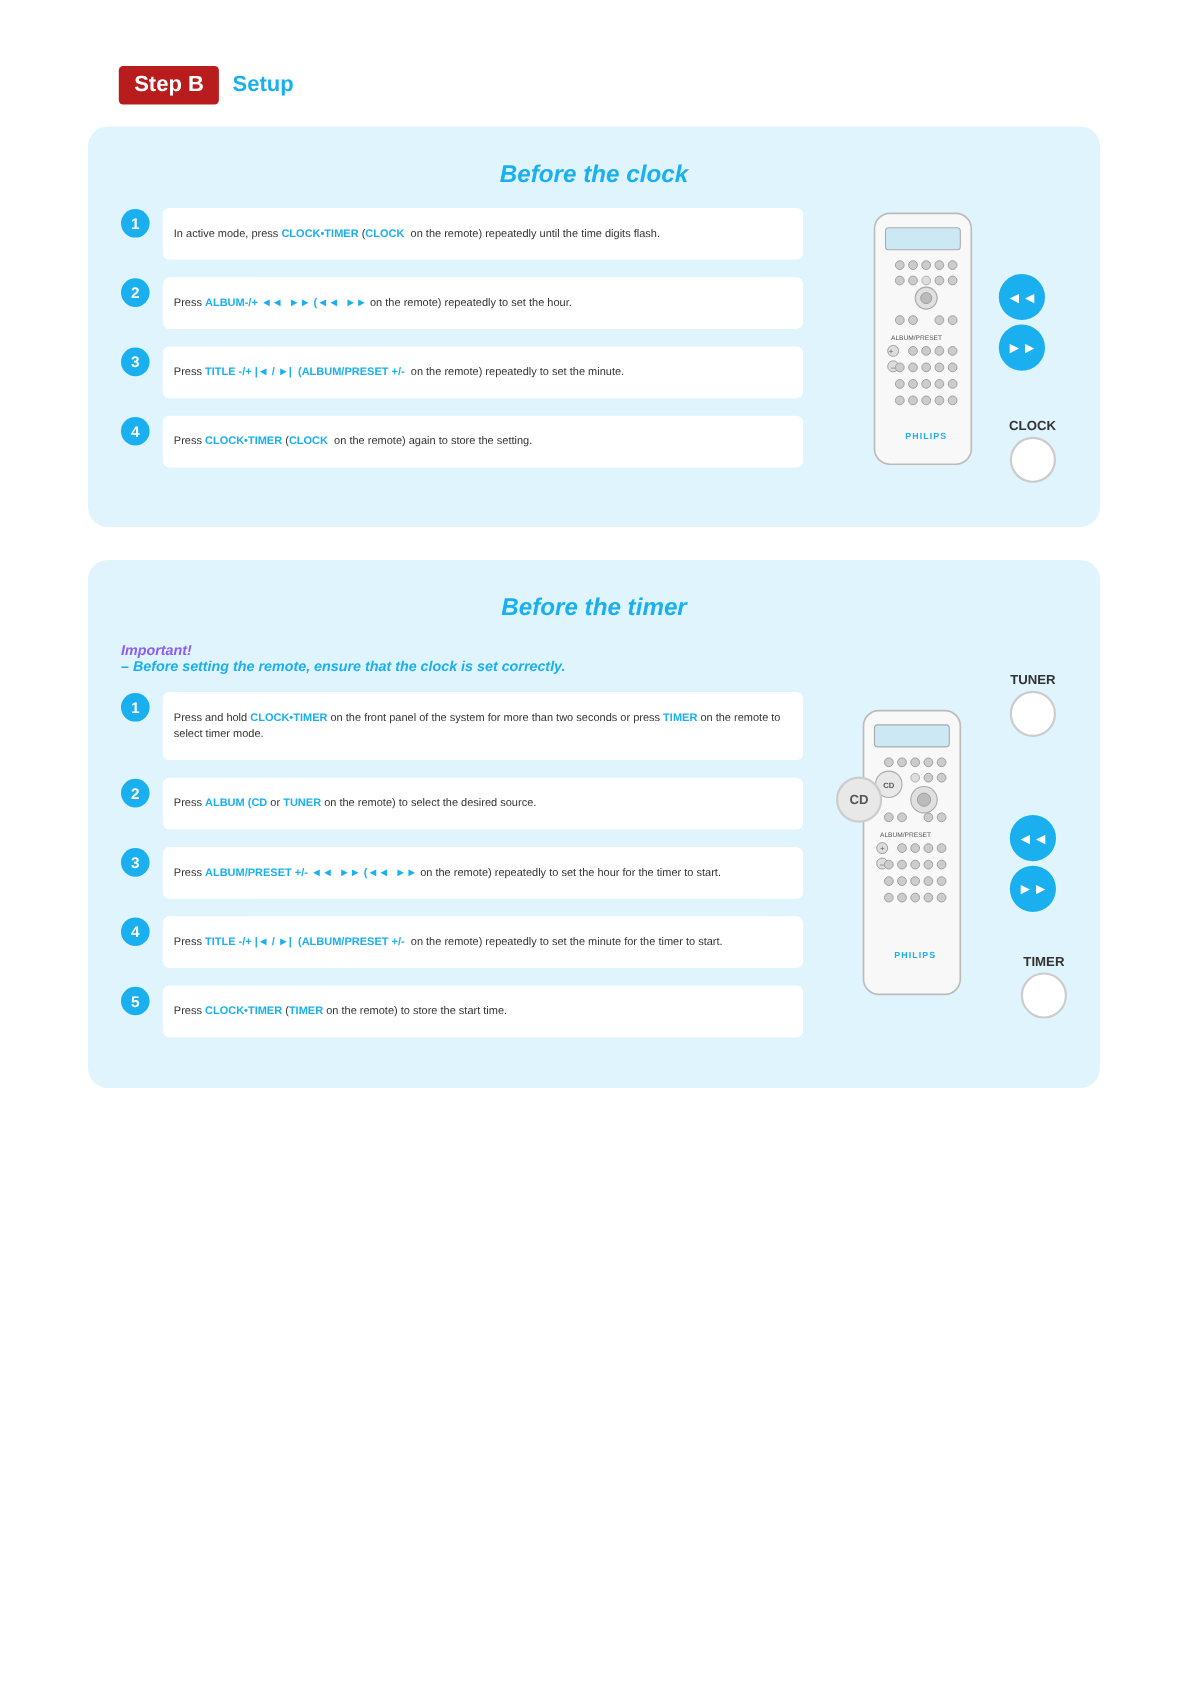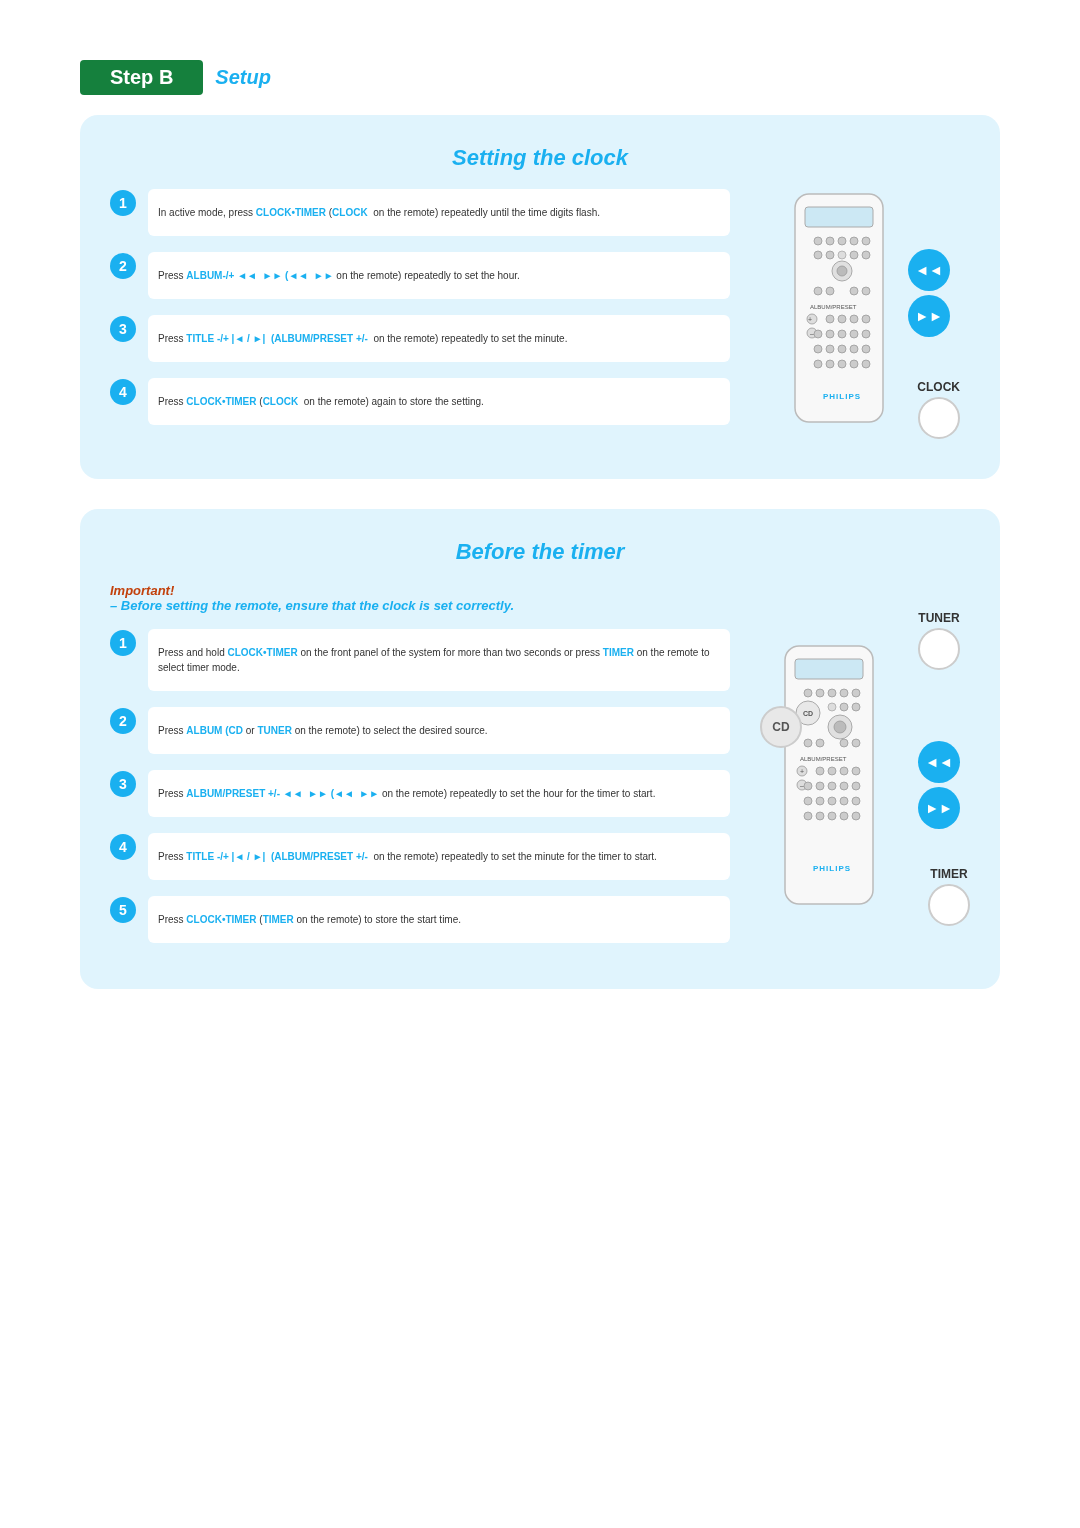--- a/index.html
+++ b/index.html
@@ -21,29 +21,29 @@
     }
 
     
     .step-header {
       display: flex;
       align-items: center;
       gap: 12px;
       margin-bottom: 20px;
     }
     .step-badge {
-      background: #15803d;
+      background: #b91c1c;
       color: white;
       font-weight: bold;
       font-size: 20px;
-      padding: 6px 30px;
+      padding: 6px 14px;
       border-radius: 4px;
+      margin-left: 28px;
     }
     .step-label {
-      font-style: italic;
       font-size: 20px;
       color: #1ab0f0;
       font-weight: bold;
     }
 
     
     .section-box {
       background: #e0f4fd;
       border-radius: 18px;
       padding: 30px 30px 30px 30px;
@@ -115,42 +115,42 @@
       color: #1ab0f0;
     }
 
     
     .important-note {
       margin-bottom: 16px;
     }
     .important-title {
       font-style: italic;
       font-weight: bold;
-      color: #c2410c;
+      color: #8b5cf6;
       font-size: 13px;
     }
     .important-text {
       font-style: italic;
       font-weight: bold;
       color: #1ab0f0;
       font-size: 13px;
     }
   </style>
 </head>
 <body>
 
 <div class="page-container">
 
   <div class="step-header">
     <span class="step-badge">Step B</span>
     <span class="step-label">Setup</span>
   </div>
 
   <div class="section-box">
-    <div class="section-title">Setting the clock</div>
+    <div class="section-title">Before the clock</div>
 
     <div class="section-content">
 
       <div class="steps-area">
 
         <div class="step-item">
           <div class="step-num">1</div>
           <div class="step-text">
             In active mode, press <b>CLOCK•TIMER</b> (<b>CLOCK</b>&nbsp; on the remote) repeatedly until the time digits flash.
           </div>

